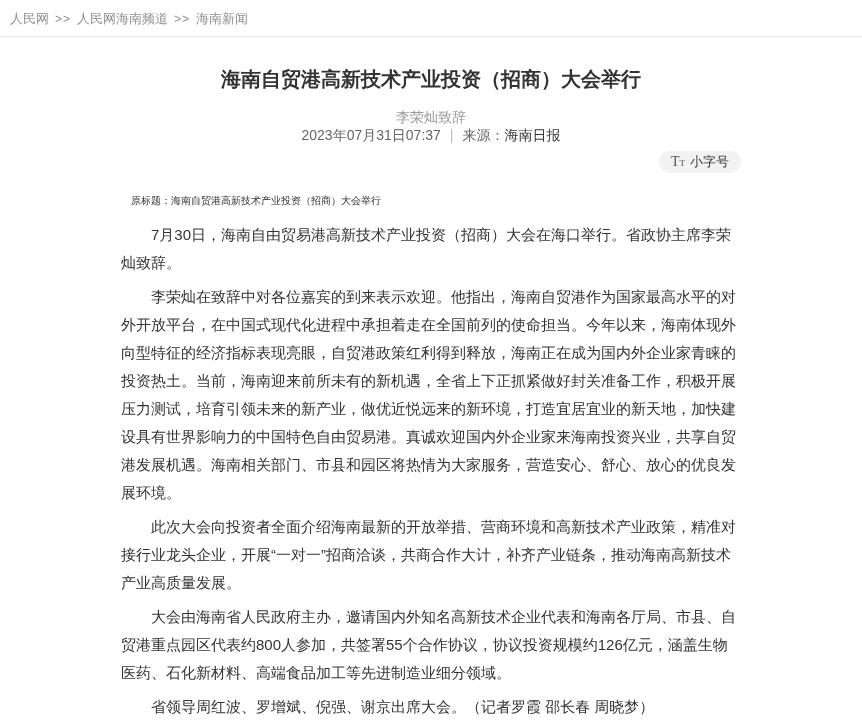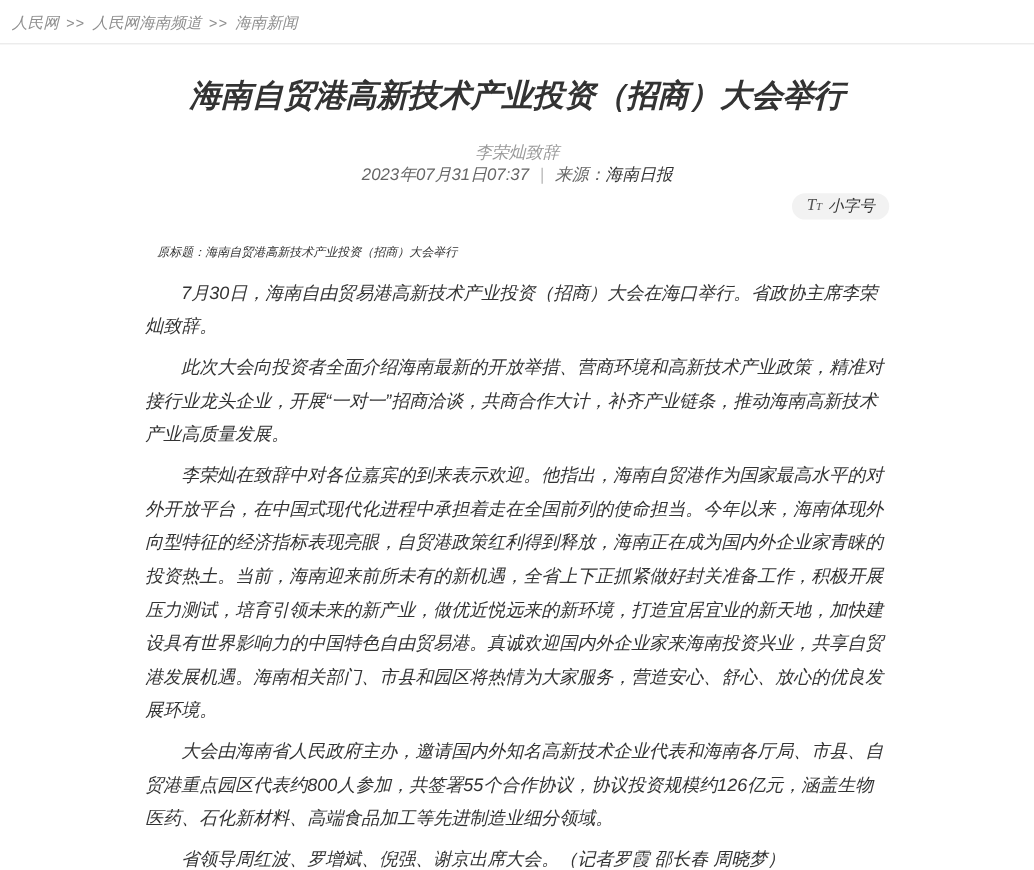--- a/index.html
+++ b/index.html
@@ -4,44 +4,44 @@
 <style>
   :root{
     --page-bg:#ffffff;
     --text-primary:#333333;
     --text-muted:#999999;
     --breadcrumb-text:#8f8f8f;
     --meta-text:#666666;
     --divider:#e8e8e8;
     --button-bg:#f2f2f2;
   }
-  *{box-sizing:border-box;font-style:italic;}
+  *{box-sizing:border-box;}
   html,body{overflow:hidden;}
   body{
     width:862px;height:725px;margin:0;
     background:var(--page-bg);
     font-family:"Liberation Sans","DejaVu Sans",sans-serif;
   }
   .breadcrumb{
     padding:10px 0 8px 10px;
     font-size:13px;
     color:var(--breadcrumb-text);
     white-space:nowrap;
   }
   .breadcrumb .crumb{cursor:pointer;}
   .breadcrumb .sep{margin:0 6px;font-size:12px;letter-spacing:1px;}
   .top-divider{border-bottom:1px solid var(--divider);}
   article{width:620px;margin:0 auto;}
   h1.title{
     margin:26px 0 0;
-    font-size:26px;line-height:32px;font-weight:bold;
+    font-size:20px;line-height:32px;font-weight:bold;
     text-align:center;color:var(--text-primary);
   }
   .subtitle{
-    margin-top:24px;text-align:center;
+    margin-top:14px;text-align:center;
     font-size:14px;color:var(--text-muted);
   }
   .meta{
     text-align:center;
     font-size:14px;color:var(--meta-text);
   }
   .meta .pipe{margin:0 9px;color:#bbbbbb;}
   .meta .source{color:var(--text-primary);cursor:pointer;}
   .toolbar{margin-top:6px;text-align:right;height:22px;}
   .font-btn{
@@ -83,19 +83,19 @@
           <span class="t-lg">T</span>
           <span class="t-sm">T</span>
         </span>
       <span>小字号</span>
     </button>
   </div>
 
   <div class="content">
     <p class="original-title">原标题：海南自贸港高新技术产业投资（招商）大会举行</p>
     <p>7月30日，海南自由贸易港高新技术产业投资（招商）大会在海口举行。省政协主席李荣灿致辞。</p>
+    <p>李荣灿在致辞中对各位嘉宾的到来表示欢迎。他指出，海南自贸港作为国家最高水平的对外开放平台，在中国式现代化进程中承担着走在全国前列的使命担当。今年以来，海南体现外向型特征的经济指标表现亮眼，自贸港政策红利得到释放，海南正在成为国内外企业家青睐的投资热土。当前，海南迎来前所未有的新机遇，全省上下正抓紧做好封关准备工作，积极开展压力测试，培育引领未来的新产业，做优近悦远来的新环境，打造宜居宜业的新天地，加快建设具有世界影响力的中国特色自由贸易港。真诚欢迎国内外企业家来海南投资兴业，共享自贸港发展机遇。海南相关部门、市县和园区将热情为大家服务，营造安心、舒心、放心的优良发展环境。</p>
     <p>此次大会向投资者全面介绍海南最新的开放举措、营商环境和高新技术产业政策，精准对接行业龙头企业，开展“一对一”招商洽谈，共商合作大计，补齐产业链条，推动海南高新技术产业高质量发展。</p>
-    <p>李荣灿在致辞中对各位嘉宾的到来表示欢迎。他指出，海南自贸港作为国家最高水平的对外开放平台，在中国式现代化进程中承担着走在全国前列的使命担当。今年以来，海南体现外向型特征的经济指标表现亮眼，自贸港政策红利得到释放，海南正在成为国内外企业家青睐的投资热土。当前，海南迎来前所未有的新机遇，全省上下正抓紧做好封关准备工作，积极开展压力测试，培育引领未来的新产业，做优近悦远来的新环境，打造宜居宜业的新天地，加快建设具有世界影响力的中国特色自由贸易港。真诚欢迎国内外企业家来海南投资兴业，共享自贸港发展机遇。海南相关部门、市县和园区将热情为大家服务，营造安心、舒心、放心的优良发展环境。</p>
     <p>大会由海南省人民政府主办，邀请国内外知名高新技术企业代表和海南各厅局、市县、自贸港重点园区代表约800人参加，共签署55个合作协议，协议投资规模约126亿元，涵盖生物医药、石化新材料、高端食品加工等先进制造业细分领域。</p>
     <p>省领导周红波、罗增斌、倪强、谢京出席大会。（记者罗霞 邵长春 周晓梦）</p>
 
   </div>
 </article>
 
 </body></html>

